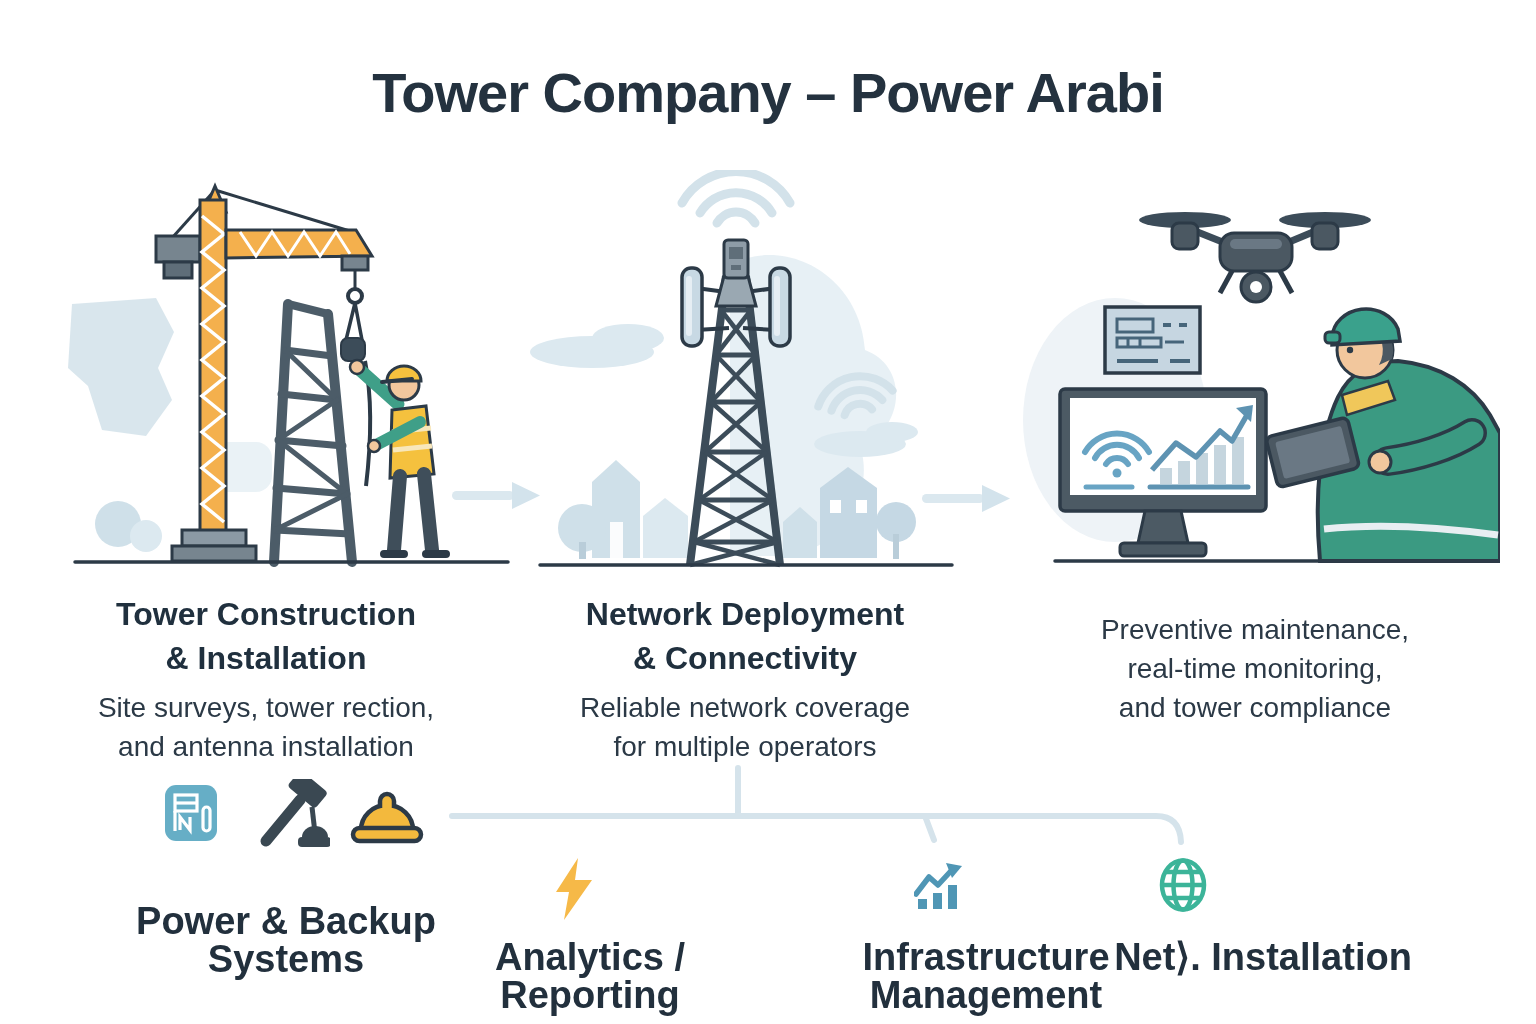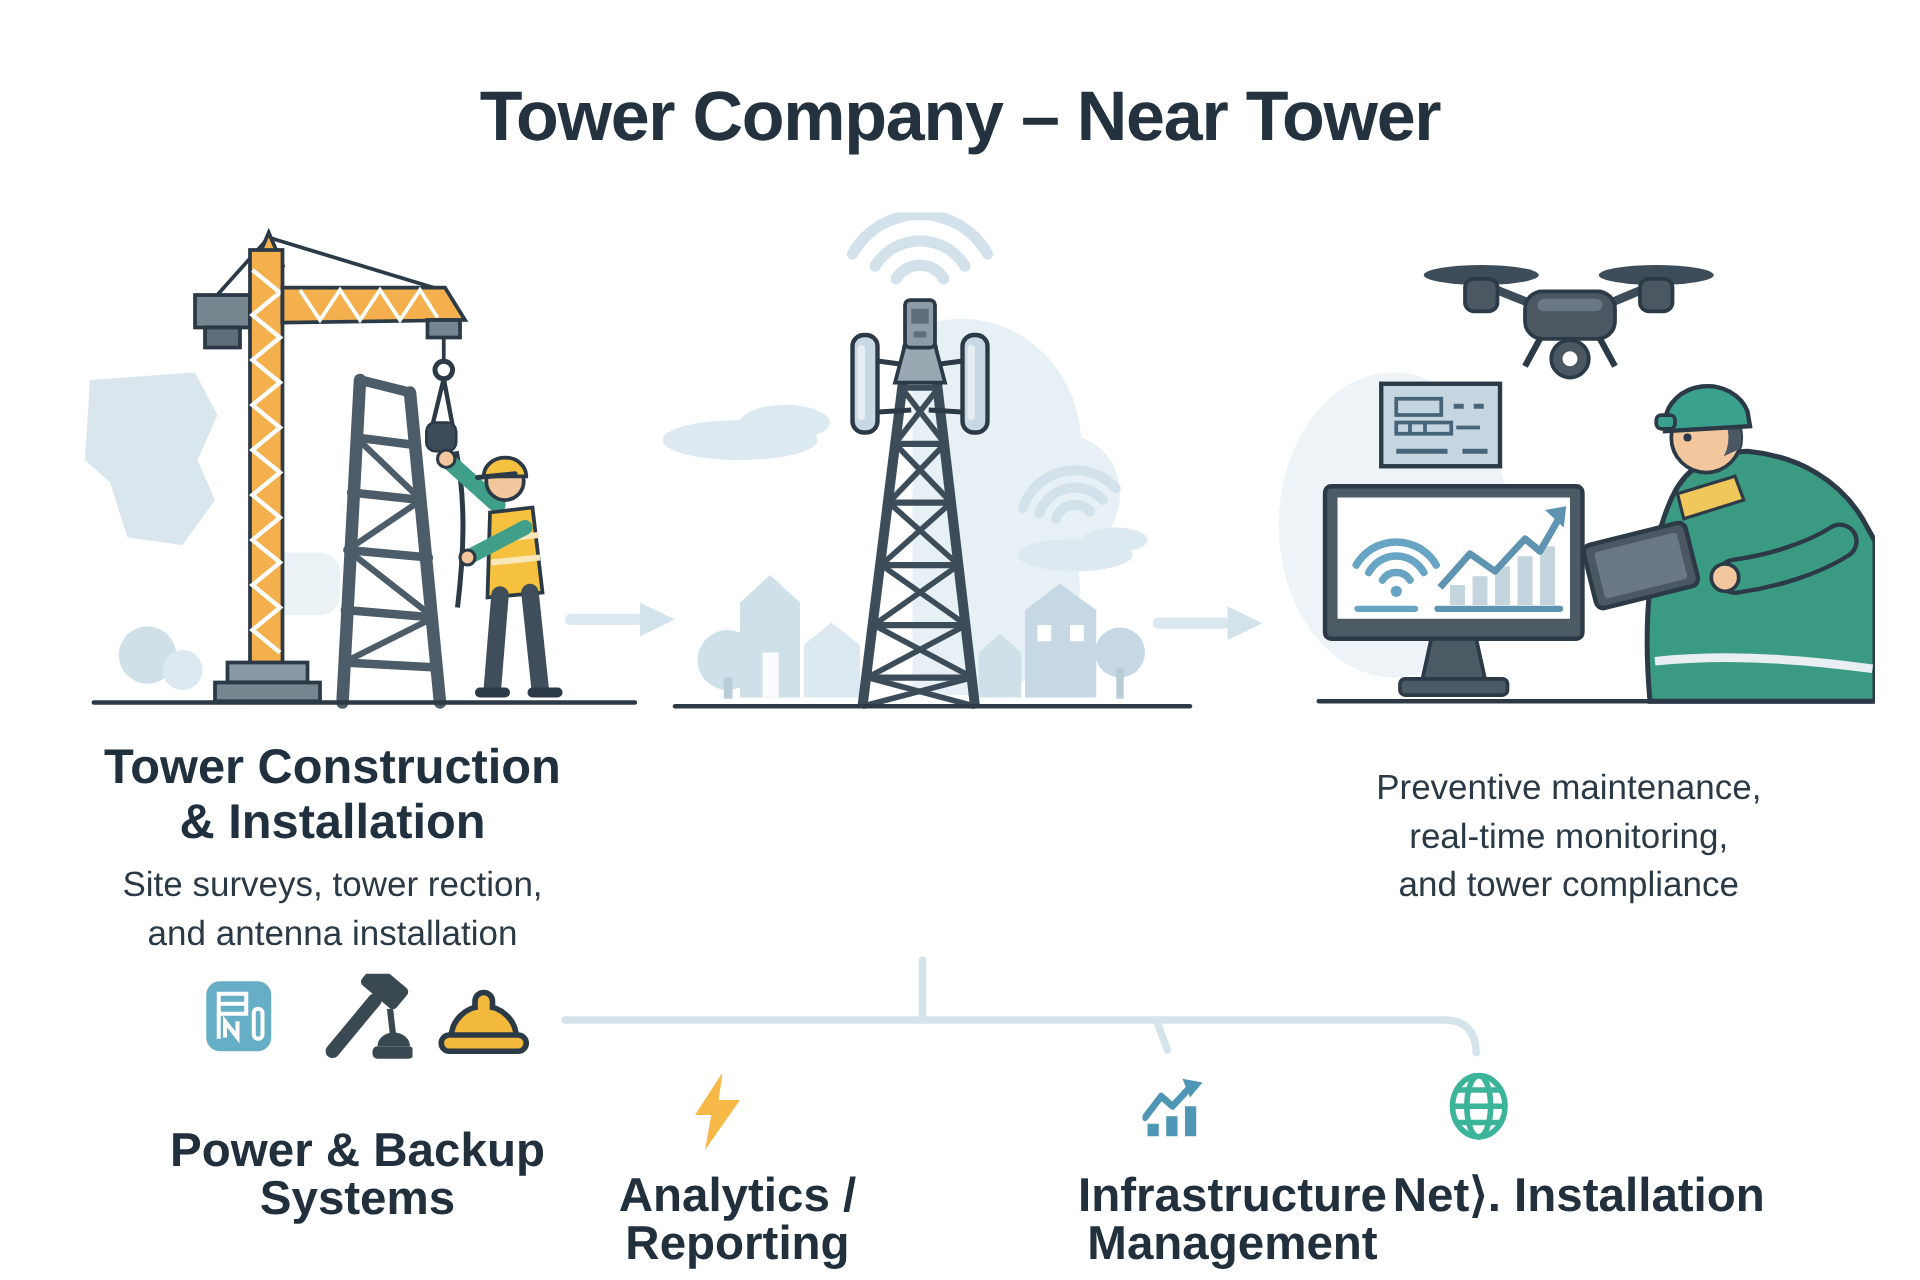--- a/index.html
+++ b/index.html
@@ -2,33 +2,33 @@
 <html><head>
 <meta charset="utf-8">
 <style>
   html,body{margin:0;padding:0;background:#ffffff;}
   .canvas{position:relative;width:1536px;height:1024px;background:#ffffff;overflow:hidden;
           font-family:"Liberation Sans",sans-serif;color:#22303d;}
   .title{position:absolute;top:60px;left:0;width:100%;text-align:center;
          font-size:56px;font-weight:bold;color:#24323f;letter-spacing:-1px;}
   .illus{position:absolute;}
   .sec{position:absolute;text-align:center;}
-  .sec-heading{font-size:39px;font-weight:bold;line-height:44px;color:#20303e;margin:0;}
+  .sec-heading{font-size:32px;font-weight:bold;line-height:44px;color:#20303e;margin:0;}
   .sec-desc{font-size:28px;line-height:39px;color:#2b3946;margin:8px 0 0 0;}
   .line{display:block;}
   .svc-label{position:absolute;text-align:center;font-weight:bold;font-size:38px;
              line-height:38px;color:#22303d;}
   .icon{position:absolute;}
 </style>
 </head>
 <body>
 
 <div class="canvas">
 
-  <div class="title">Tower Company – Near Tower</div>
+  <div class="title">Tower Company – Power Arabi</div>
 
   <svg class="illus" style="left:60px;top:172px" width="480" height="400" viewBox="0 0 480 400">
     <g>
       <path d="M12,132 L96,126 L114,160 L98,196 L112,228 L86,264 L42,258 L28,214 L8,196 Z" fill="#cfe0e9" opacity="0.8"></path>
       <rect x="150" y="270" width="62" height="50" rx="16" fill="#dce9f0" opacity="0.6"></rect>
       <circle cx="58" cy="352" r="23" fill="#cfe0e9"></circle>
       <circle cx="86" cy="364" r="16" fill="#dce9f0"></circle>
     </g>
     <g>
       <line x1="155" y1="18" x2="293" y2="60" stroke="#2c3a47" stroke-width="3"></line>
@@ -237,20 +237,30 @@
     <h2 class="sec-heading">
       <span class="line">Tower Construction</span>
       <span class="line">&amp; Installation</span>
     </h2>
     <p class="sec-desc">
       <span class="line">Site surveys, tower rection,</span>
       <span class="line">and antenna installation</span>
     </p>
   </section>
 
+  <section class="sec" style="left:515px;top:592px;width:460px">
+    <h2 class="sec-heading">
+      <span class="line">Network Deployment</span>
+      <span class="line">&amp; Connectivity</span>
+    </h2>
+    <p class="sec-desc">
+      <span class="line">Reliable network coverage</span>
+      <span class="line">for multiple operators</span>
+    </p>
+  </section>
 
   <section class="sec" style="left:1015px;top:592px;width:480px">
     <p class="sec-desc" style="margin-top:18px">
       <span class="line">Preventive maintenance,</span>
       <span class="line">real-time monitoring,</span>
       <span class="line">and tower compliance</span>
     </p>
   </section>
 
   <svg class="icon" style="left:440px;top:760px" width="770" height="90" viewBox="0 0 770 90">

